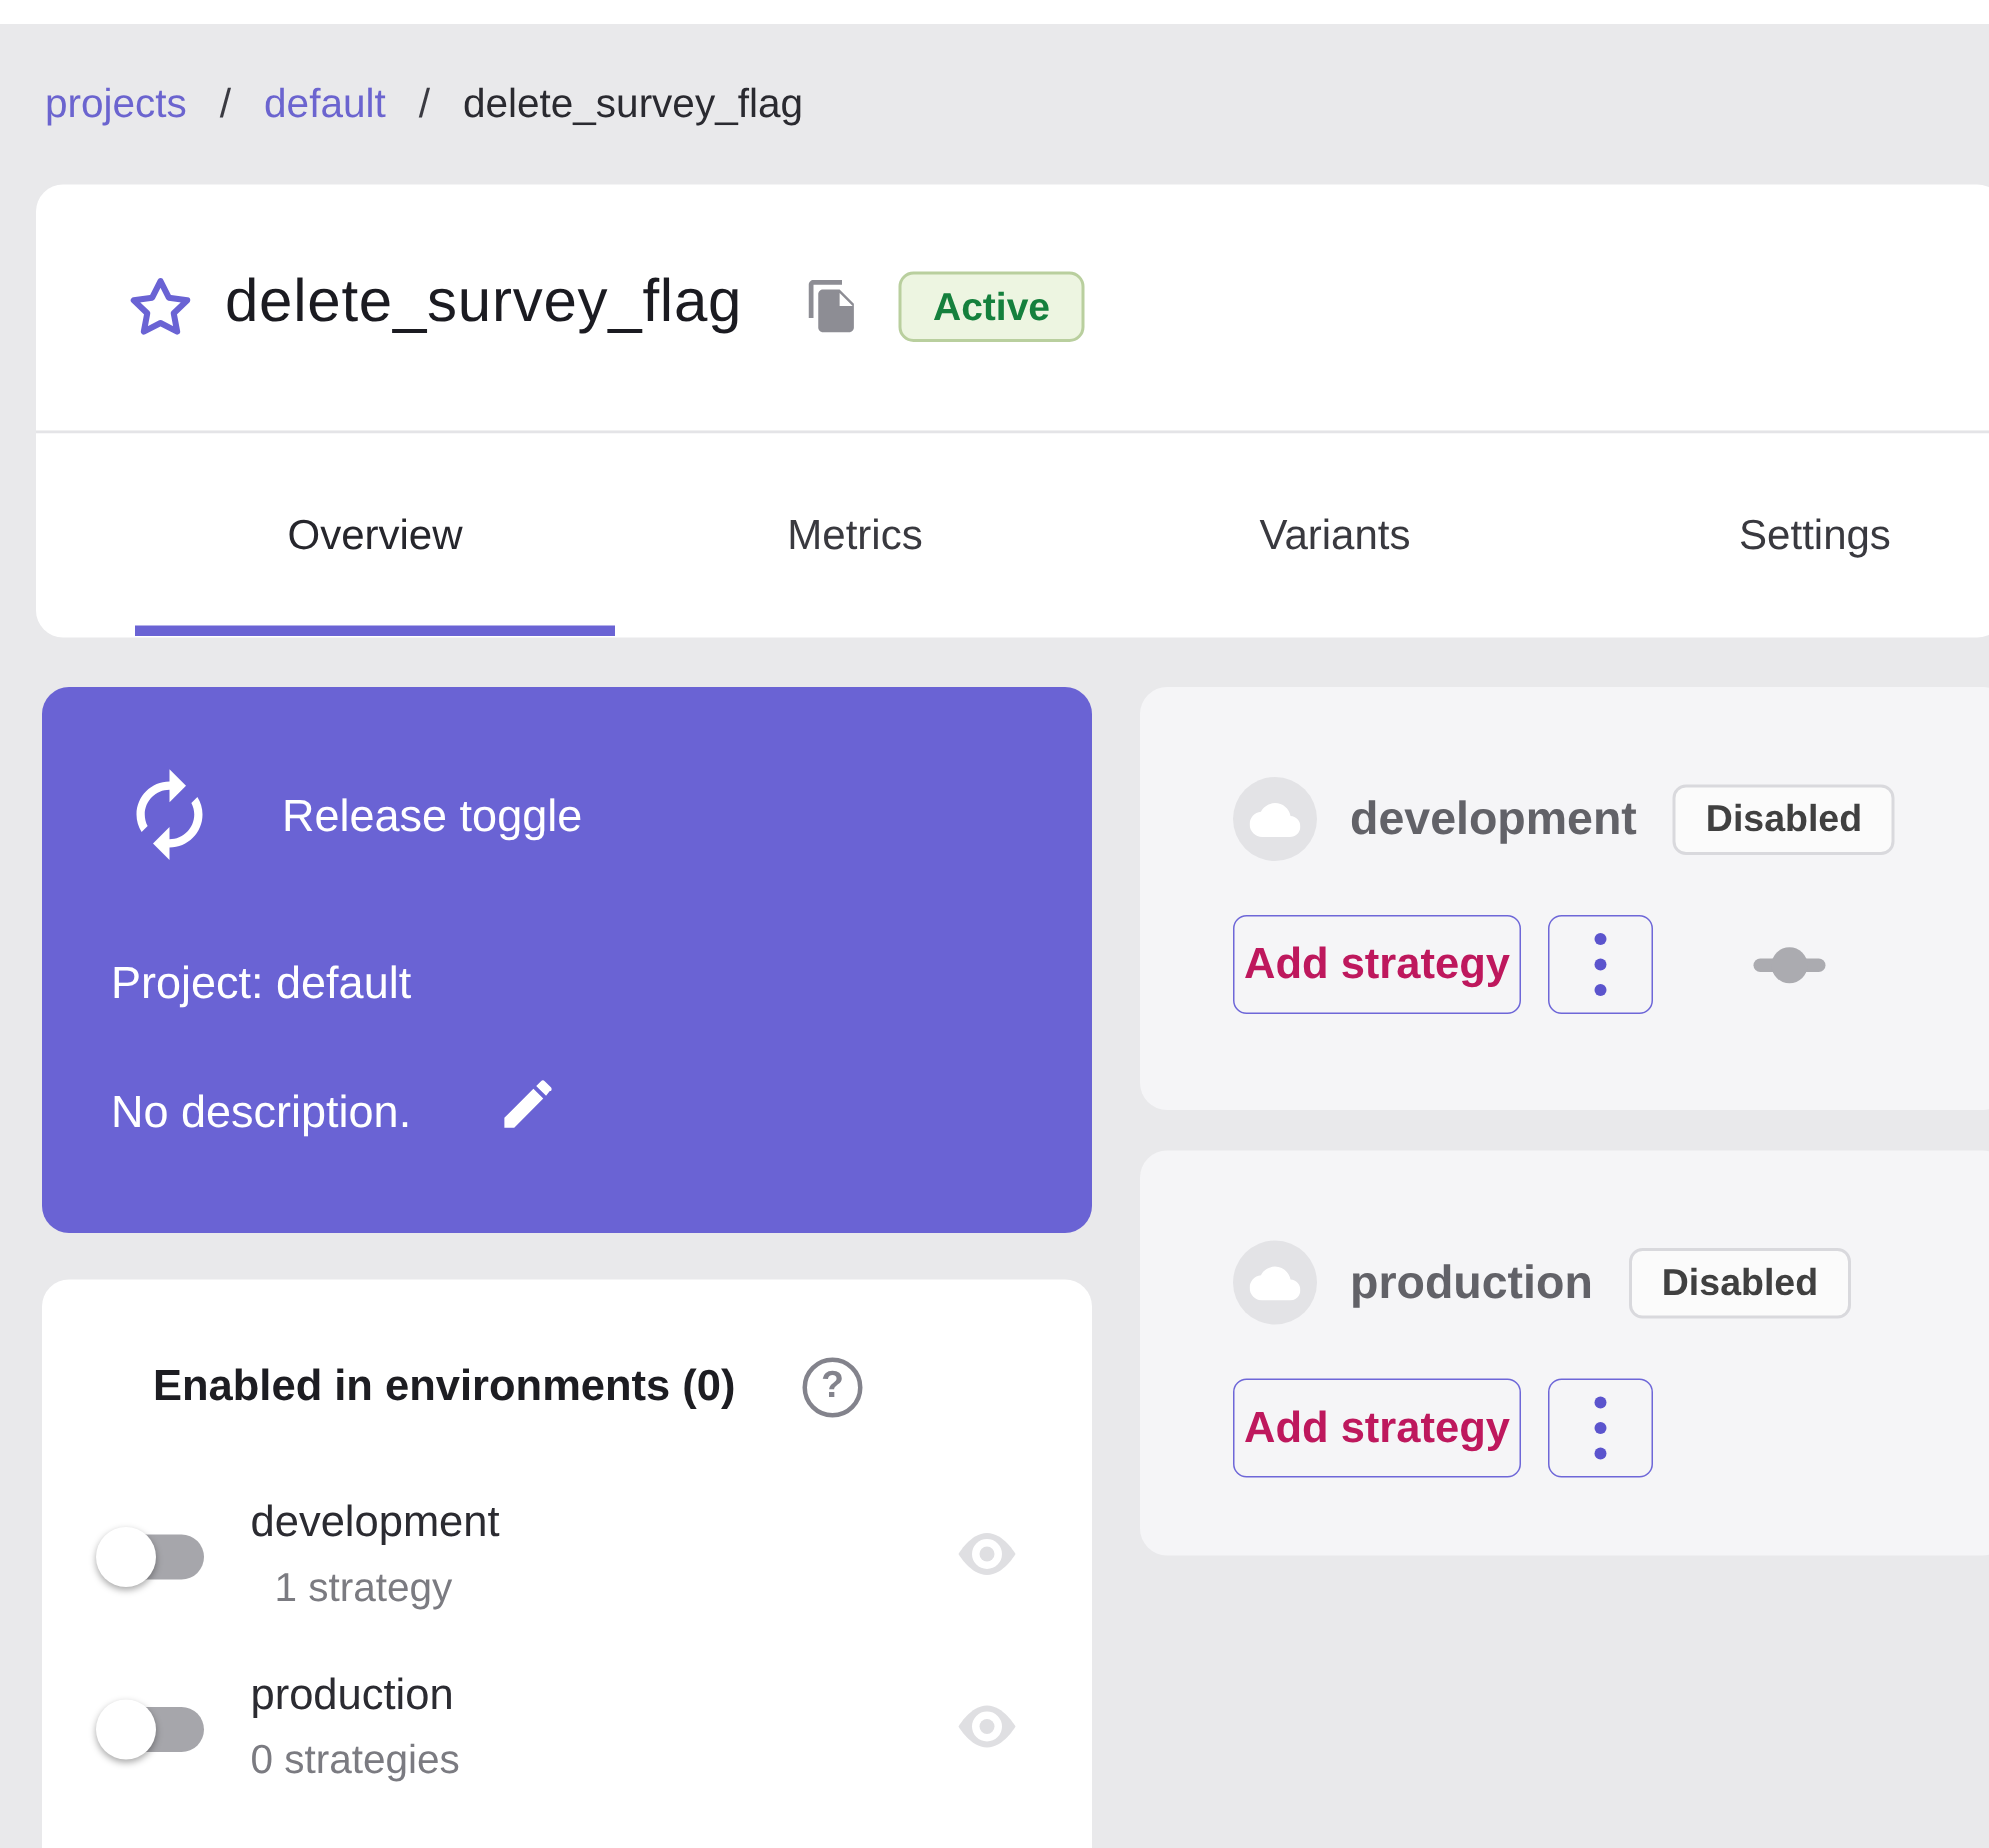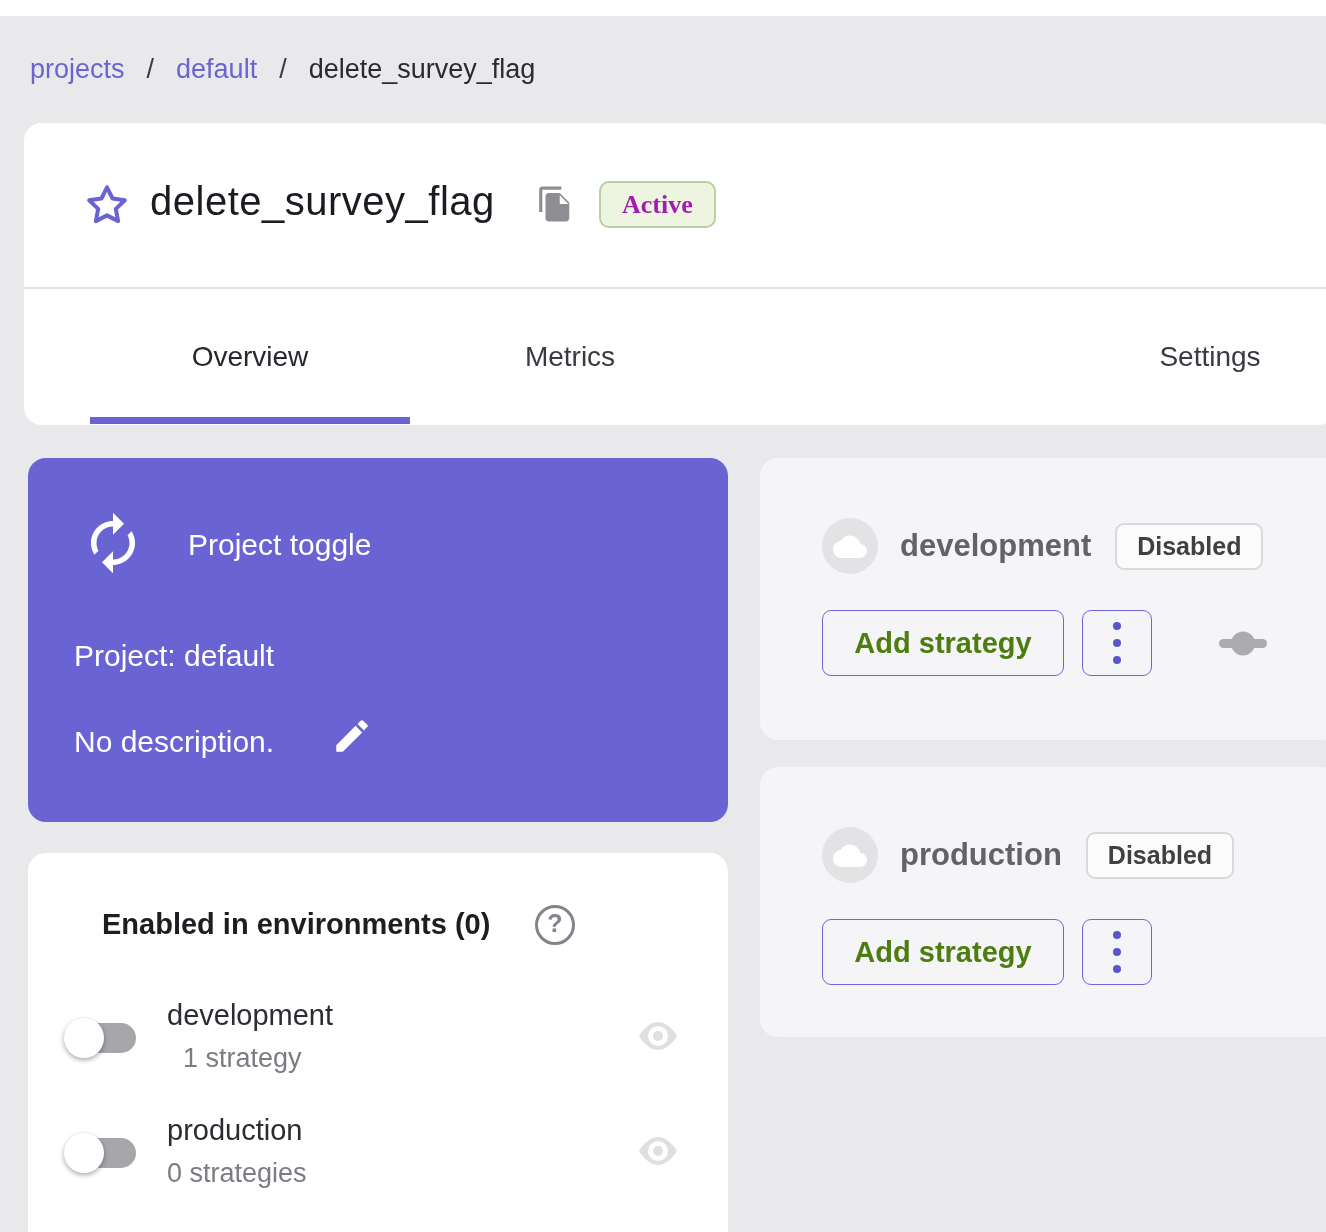--- a/index.html
+++ b/index.html
@@ -18,21 +18,21 @@
   .crumb-current { color:#2a2a30; }
 
   
   .header-card { position:absolute; left:24px; top:123px; width:1312px; height:164px;
                  background:#ffffff; border-radius:18px 18px 0 0; }
   .fav-btn { position:absolute; left:60px; top:59px; width:46px; height:46px; background:none; border:none; cursor:pointer; }
   .flag-title { position:absolute; left:126px; top:56px; font-size:40px; font-weight:500; color:#1b1b21; letter-spacing:.5px; }
   .copy-btn { position:absolute; left:511px; top:62px; width:40px; height:40px; background:none; border:none; cursor:pointer; }
   .status-badge { position:absolute; left:575px; top:58px; height:47px; display:inline-flex; align-items:center;
                   padding:0 21px; background:#edf5e1; border:2px solid #b9cf9e; border-radius:10px;
-                  color:#a21caf; font-size:26px; font-weight:700;font-family:Liberation Serif, serif; }
+                  color:#15803d; font-size:26px; font-weight:700; }
 
   
   .tabs-bar { position:absolute; left:24px; top:287px; width:1312px; height:138px; background:#ffffff;
               border-top:2px solid #e4e4e7; border-radius:0 0 18px 18px; }
   .tab { position:absolute; top:0; height:100%; width:320px; display:flex; align-items:center; justify-content:center;
          font-size:28px; color:#39393f; cursor:pointer; background:none; border:none; font-family:inherit; }
   .tab.active { font-weight:400; color:#26262c;text-align:right; }
   .tab-1 { left:66px; } .tab-2 { left:386px;text-align:right; } .tab-3 { left:706px; } .tab-4 { left:1026px; }
   .tab-indicator { position:absolute; left:66px; bottom:1px; width:320px; height:7px; background:#6a63d4; }
 
@@ -64,22 +64,22 @@
   .env-card { position:absolute; left:760px; width:580px; background:#f5f5f7; border-radius:18px; }
   .env-card-dev { top:458px; height:282px; }
   .env-card-prod { top:767px; height:270px; }
   .env-card-head { position:absolute; left:62px; top:60px; height:56px; display:flex; align-items:center; gap:22px; }
   .env-avatar { width:56px; height:56px; border-radius:50%; background:#e3e3e6; display:flex; align-items:center; justify-content:center; }
   .env-card-name { font-size:31px; font-weight:700; color:#626268; }
   .disabled-chip { display:inline-flex; align-items:center; height:47px; padding:0 20px; margin-left:2px;
                    border:2px solid #d9d9dd; border-radius:9px; background:rgba(255,255,255,.55);
                    font-size:25px; font-weight:700; color:#404040; }
   .env-card-actions { position:absolute; left:62px; top:152px; display:flex; align-items:center; gap:18px; }
-  .add-strategy-btn { width:242px; height:66px; border:1.5px solid #6e67d8; border-radius:9px; background:transparent;
-                      color:#4d7c0f; font-size:29px; font-weight:700; font-family:inherit; cursor:pointer; }
+  .add-strategy-btn { width:192px; height:66px; border:1.5px solid #6e67d8; border-radius:9px; background:transparent;
+                      color:#be185d; font-size:29px; font-weight:700; font-family:inherit; cursor:pointer; }
   .kebab-btn { width:70px; height:66px; border:1.5px solid #6e67d8; border-radius:9px; background:transparent;
                display:flex; flex-direction:column; align-items:center; justify-content:center; gap:9px; cursor:pointer; }
   .kebab-dot { width:8px; height:8px; border-radius:50%; background:#5b54cd; }
   .slider-icon { margin-left:47px; }
 </style>
 </head>
 <body>
 
 <div id="screen">
 
@@ -104,29 +104,30 @@
       <svg width="38" height="38" viewBox="0 0 24 24" fill="#8d8d94">
         <path d="M16 1H4c-1.1 0-2 .9-2 2v14h2V3h12V1zm-1 4H8c-1.1 0-2 .9-2 2v14c0 1.1.9 2 2 2h11c1.1 0 2-.9 2-2V11l-6-6zm0 7V6.5L20.5 12H15z"></path>
       </svg>
     </button>
     <span class="status-badge">Active</span>
   </section>
 
   <nav class="tabs-bar">
     <button class="tab tab-1 active">Overview</button>
     <button class="tab tab-2">Metrics</button>
+    <button class="tab tab-3">Variants</button>
     <button class="tab tab-4">Settings</button>
     <div class="tab-indicator"></div>
   </nav>
 
   <section class="release-card">
     <svg class="release-icon" viewBox="0 0 24 24" fill="#ffffff">
       <path d="M12 6v3l4-4-4-4v3c-4.42 0-8 3.58-8 8 0 1.57.46 3.03 1.24 4.26L6.7 14.8c-.45-.83-.7-1.79-.7-2.8 0-3.31 2.69-6 6-6zm6.76 1.74L17.3 9.2c.44.84.7 1.79.7 2.8 0 3.31-2.69 6-6 6v-3l-4 4 4 4v-3c4.42 0 8-3.58 8-8 0-1.57-.46-3.03-1.24-4.26z"></path>
     </svg>
-    <div class="release-type">Project toggle</div>
+    <div class="release-type">Release toggle</div>
     <div class="release-project">Project: default</div>
     <div class="release-desc">No description.</div>
     <button class="edit-desc-btn">
       <svg width="42" height="42" viewBox="0 0 24 24" fill="#ffffff">
         <path d="M3 17.25V21h3.75L17.81 9.94l-3.75-3.75L3 17.25zM20.71 7.04c.39-.39.39-1.02 0-1.41l-2.34-2.34c-.39-.39-1.02-.39-1.41 0l-1.83 1.83 3.75 3.75 1.42-1.83z"></path>
       </svg>
     </button>
   </section>
 
   <section class="env-panel">

